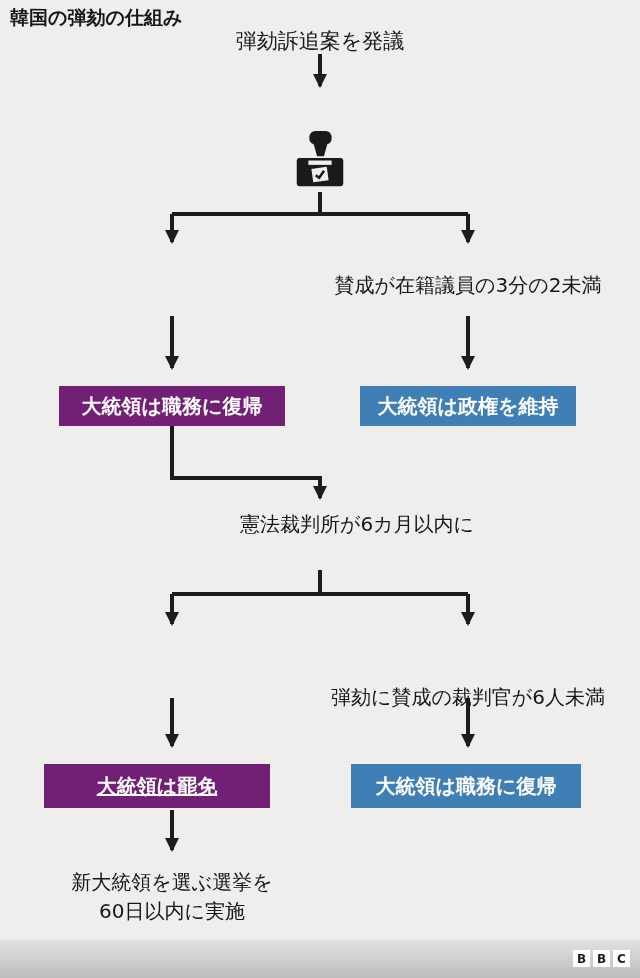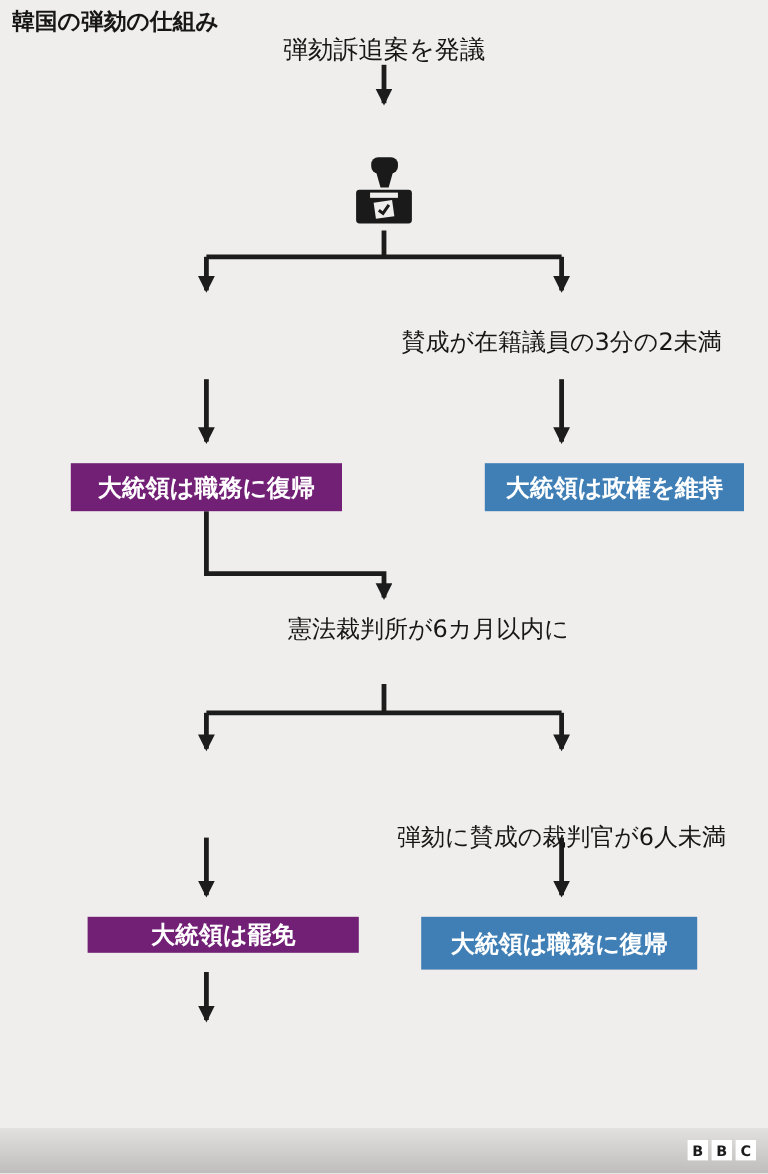--- a/index.html
+++ b/index.html
@@ -22,22 +22,22 @@
   .center-full { left:0; width:640px; }
   .col-left    { left:0; width:344px; }
   .col-right   { left:306px; width:324px; }
   .resultbox {
     position:absolute; display:flex; align-items:center; justify-content:center;
     color:#ffffff; font-weight:bold; font-size:20px;
   }
   .purple { background:var(--purple,#722076); }
   .blue   { background:var(--blue,#3f7fb5); }
   .box-suspended  { left:59px;  top:386px; width:226px; height:40px; }
-  .box-maintain   { left:360px; top:386px; width:216px; height:40px;margin-left:44px; }
-  .box-removed    { left:73px;  top:764px; width:226px; height:30px; }
+  .box-maintain   { left:360px; top:386px; width:216px; height:40px; }
+  .box-removed    { left:44px;  top:764px; width:226px; height:44px;text-decoration:underline; }
   .box-reinstated { left:351px; top:764px; width:230px; height:44px; }
   #connectors { position:absolute; left:0; top:0; pointer-events:none; }
   #connectors path { stroke:var(--line,#1c1c1c); stroke-width:4; fill:none; }
   .icon-wrap { position:absolute; left:289px; top:130px; width:62px; height:62px; }
   .footer {
     position:absolute; left:0; top:940px; width:640px; height:38px;
     background:linear-gradient(#e3e1e0,#bfbcbc);
   }
   .bbc-logo {
     position:absolute; right:10px; top:10px;
@@ -102,20 +102,24 @@
 
   <div class="node center-full" style="top:510px;margin-left:37px;">
     <span style="display:block;">憲法裁判所が6カ月以内に</span>
   </div>
 
   <div class="node col-right" style="top:642px;margin-top:41px;">弾劾に賛成の裁判官が6人未満</div>
 
   <div class="resultbox purple box-removed">大統領は罷免</div>
   <div class="resultbox blue box-reinstated">大統領は職務に復帰</div>
 
+  <div class="node col-left" style="top:868px;">
+    <span style="display:block;">新大統領を選ぶ選挙を</span>
+    <span style="display:block;">60日以内に実施</span>
+  </div>
 
   <div class="footer">
     <div class="bbc-logo">
       <span class="bbc-block">B</span>
       <span class="bbc-block">B</span>
       <span class="bbc-block">C</span>
     </div>
   </div>
 
 </div>

